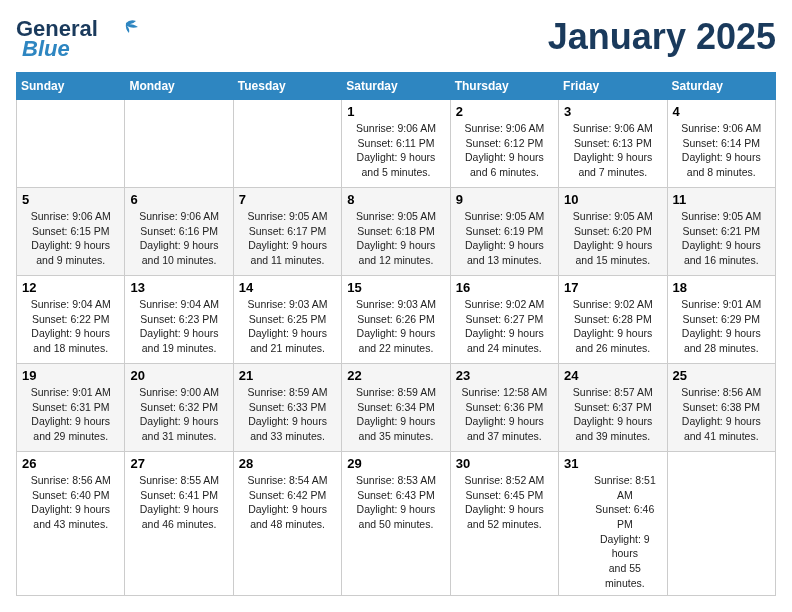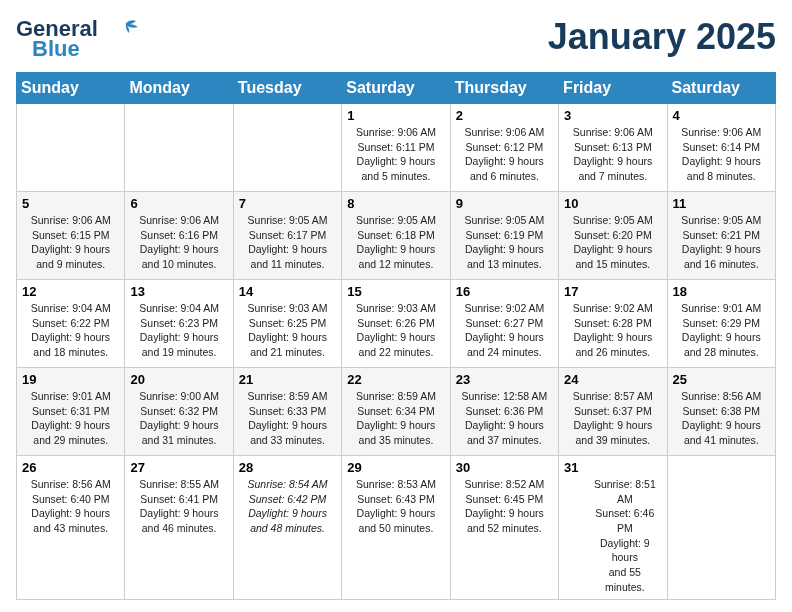--- a/index.html
+++ b/index.html
@@ -36,21 +36,21 @@
     .calendar {
       width: 100%;
       border-collapse: collapse;
       font-size: 11px;
     }
     .calendar th {
       background: #2e86c1;
       color: #fff;
       padding: 6px 4px;
       text-align: left;
-      font-size: 16px;
+      font-size: 12px;
       border: 1px solid #2e86c1;
     }
     .calendar td {
       border: 1px solid #ccc;
       vertical-align: top;
       padding: 4px 5px;
       height: 88px;
       width: 108px;
     }
     .day-num {
@@ -83,21 +83,21 @@
 <body>
 
 <div class="header">
   <div class="logo">
     <div style="display:flex; align-items:center; gap:14px;">
       <span style="font-size:22px; font-weight:bold; color:#1a3a5c;">General</span>
       <svg width="28" height="20" viewBox="0 0 28 20">
         <path d="M14 4 Q18 0 24 2 Q20 6 16 5 Q22 5 26 8 Q20 10 15 7 Q18 10 17 14 Q13 10 14 4Z" fill="#2e86c1"></path>
       </svg>
     </div>
-    <span style="font-size:22px; font-weight:bold; color:#2e86c1; margin-top:-6px; margin-left:16px;">Blue</span>
+    <span style="font-size:22px; font-weight:bold; color:#2e86c1; margin-top:-6px; margin-left:6px;font-style:italic;">Blue</span>
   </div>
   <div class="title-block">
     <div class="month-title">January 2025</div>
   </div>
 </div>
 
 <table class="calendar">
   <thead>
     <tr>
     <th>Sunday</th>
@@ -306,21 +306,21 @@
         </td>
         <td>
           <span class="day-num">27</span>
           <div class="day-info" style="white-space: pre-line;">Sunrise: 8:55 AM
 Sunset: 6:41 PM
 Daylight: 9 hours
 and 46 minutes.</div>
         </td>
         <td>
           <span class="day-num">28</span>
-          <div class="day-info" style="white-space: pre-line; font-style: italic;">Sunrise: 8:54 AM
+          <div class="day-info" style="white-space: pre-line;">Sunrise: 8:54 AM
 Sunset: 6:42 PM
 Daylight: 9 hours
 and 48 minutes.</div>
         </td>
         <td>
           <span class="day-num">29</span>
           <div class="day-info" style="white-space: pre-line;">Sunrise: 8:53 AM
 Sunset: 6:43 PM
 Daylight: 9 hours
 and 50 minutes.</div>

